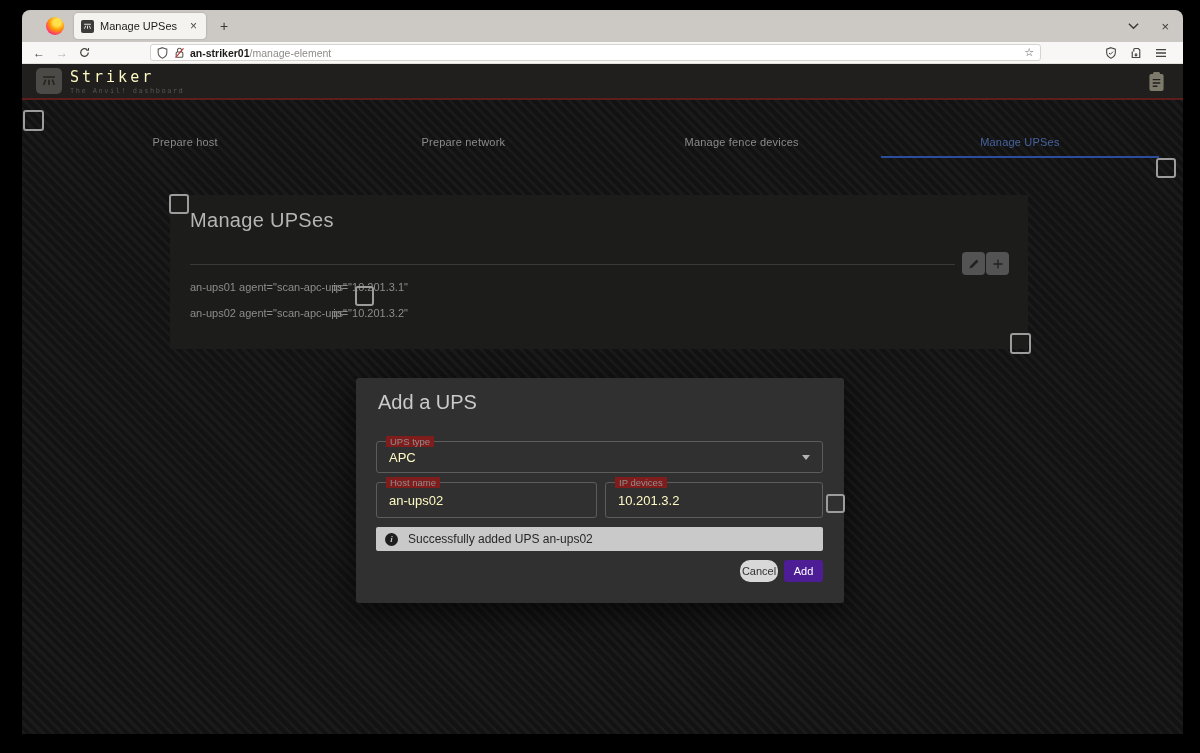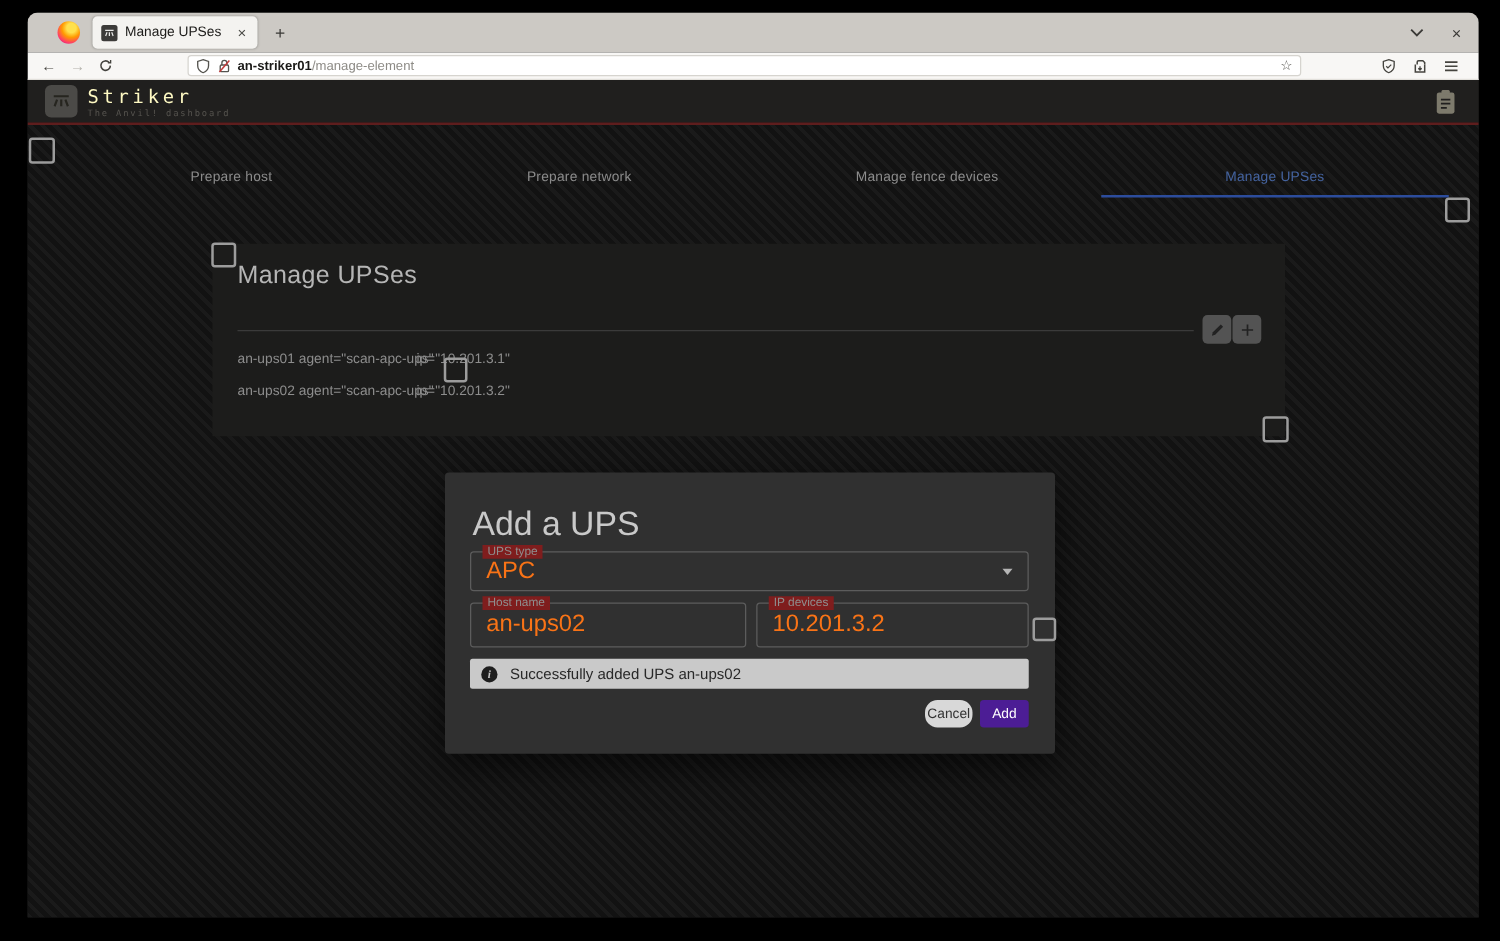--- a/index.html
+++ b/index.html
@@ -74,25 +74,25 @@
   .icon-btn.edit { left:792px; }
   .icon-btn.add { left:816px; }
   .ups-row { position:absolute; left:20px; font-size:11px; color:#8d8d8d; white-space:nowrap; }
   .ups-row .c-name { display:inline-block; width:46px; }
   .ups-row .c-agent { display:inline-block; width:91px; }
   .row-0 { top:86px; } .row-1 { top:112px; }
 
   
   .modal { position:absolute; left:334px; top:278px; width:488px; height:225px; background:#303030;
            border-radius:3px; box-shadow:0 10px 30px rgba(0,0,0,.6); }
-  .modal-title { position:absolute; left:22px; top:26px; font-size:27px; color:#c9c9c9; }
+  .modal-title { position:absolute; left:22px; top:13px; font-size:20px; color:#c9c9c9; }
   .field { position:absolute; border:1px solid #5c5c5c; border-radius:3px; }
   .field-label { position:absolute; top:-6px; left:9px; background:#7f1d1d; padding:0 4px;
                  font-size:9.5px; color:#8f8f8f; line-height:11px; }
-  .field-value { font-size:19px; color:#f97316; padding-left:12px; display:flex; align-items:center; height:100%; }
+  .field-value { font-size:13px; color:#fef9c3; padding-left:12px; display:flex; align-items:center; height:100%; }
   .f-ups { left:20px; top:63px; width:447px; height:32px; }
   .f-host { left:20px; top:104px; width:221px; height:36px; }
   .f-ip { left:249px; top:104px; width:218px; height:36px; }
   .caret { position:absolute; right:12px; top:13px; width:0; height:0;
            border-left:4px solid transparent; border-right:4px solid transparent; border-top:5px solid #b5b5b5; }
   .infobar { position:absolute; left:20px; top:149px; width:447px; height:24px; background:#c9c9c9;
              border-radius:2px; display:flex; align-items:center; padding:0 9px; }
   .info-ic { width:13px; height:13px; border-radius:50%; background:#1e1e1e; color:#c9c9c9;
              font-size:9px; font-weight:bold; display:flex; align-items:center; justify-content:center;
              font-family:"Liberation Serif", serif; font-style:italic; }

